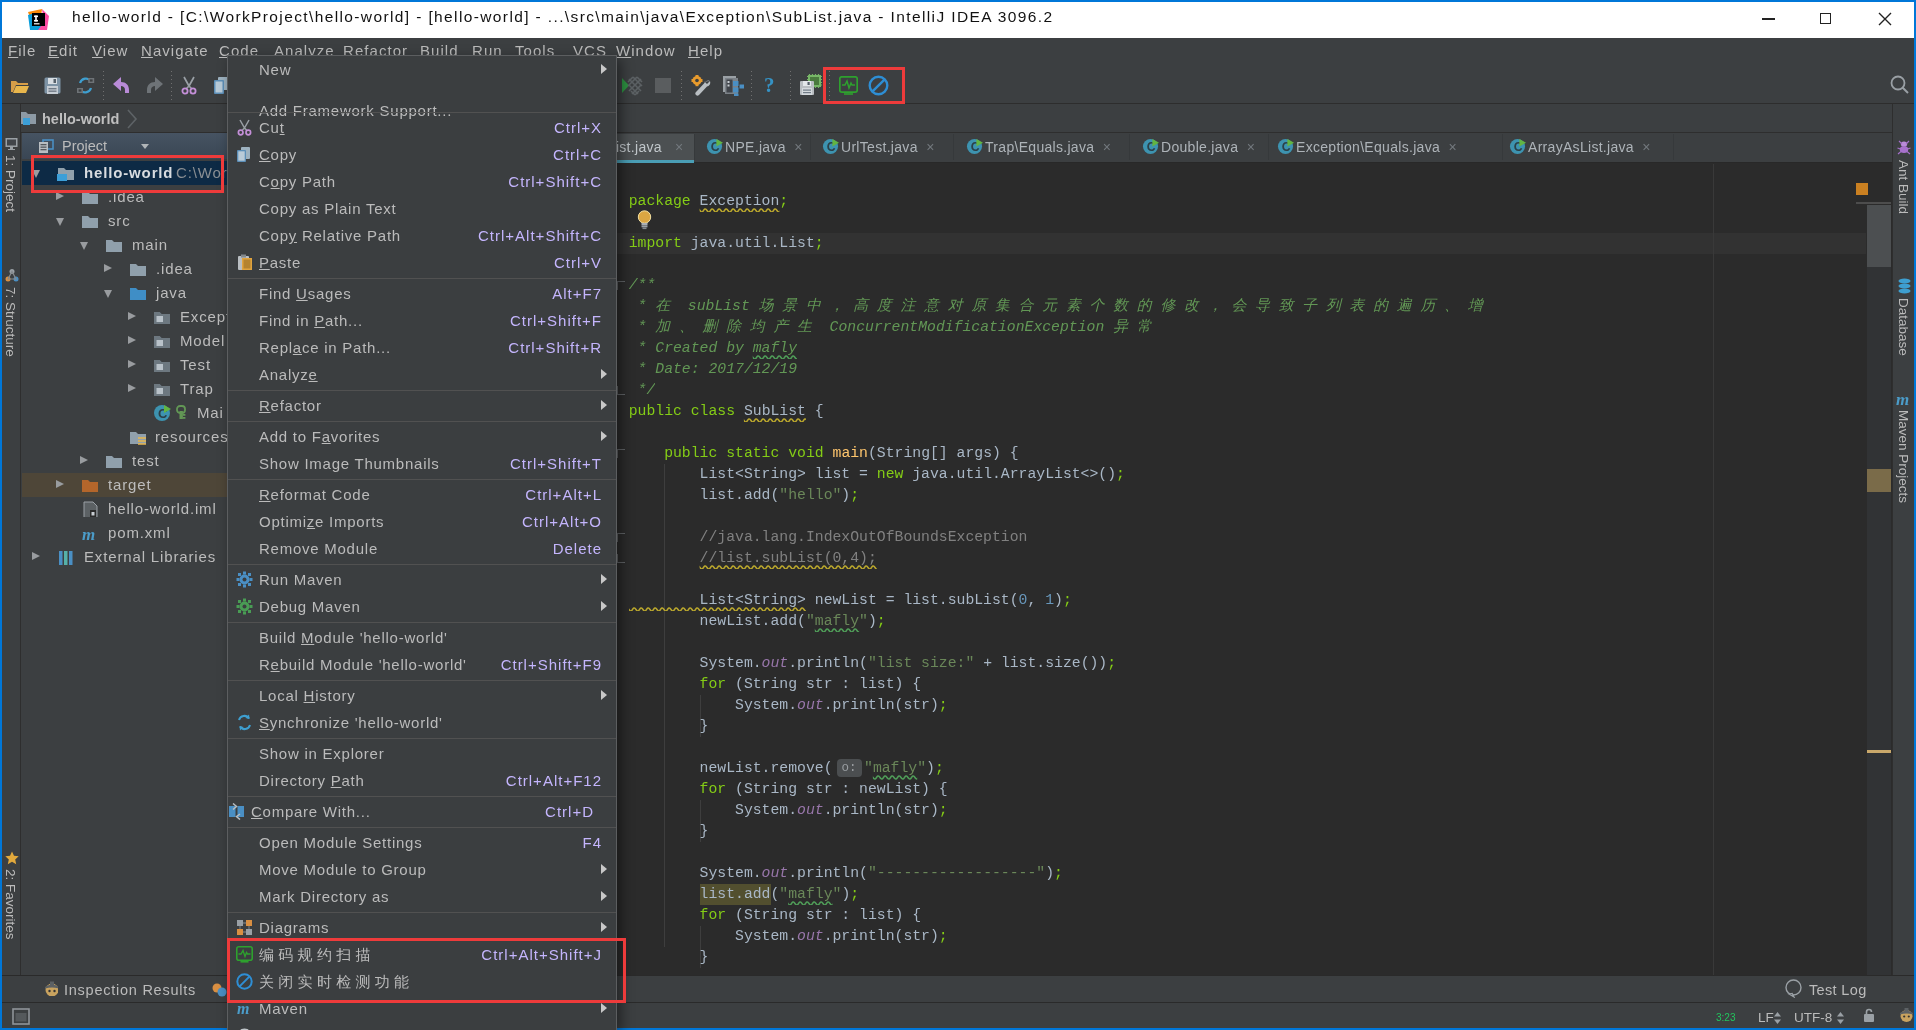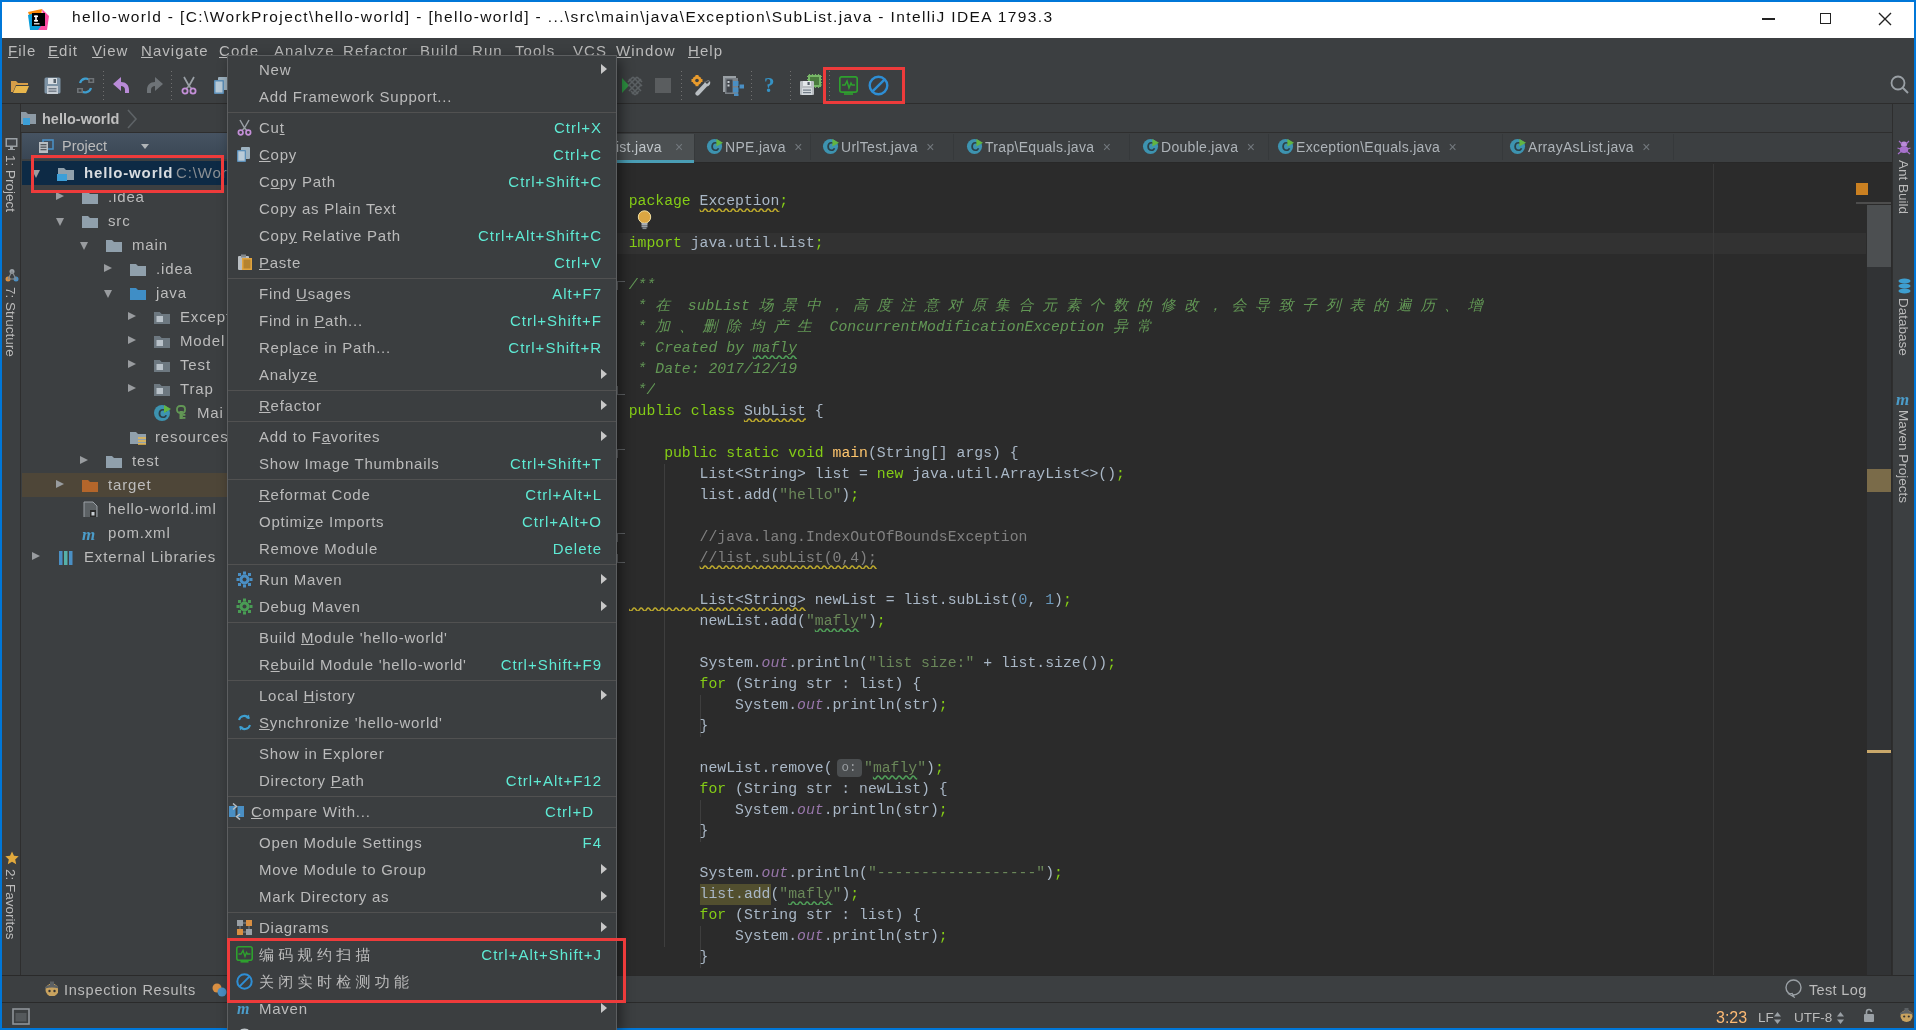--- a/index.html
+++ b/index.html
@@ -5,21 +5,21 @@
 .abs{position:absolute}
 .mono{font-family:"Liberation Mono",monospace;font-size:14.78px;line-height:21px;white-space:pre;color:#a9b7c6}
 .cjk{letter-spacing:8.868px}
 .k{color:#84cc16}.s{color:#6a8759}.c{color:#808080}.j{color:#629755;font-style:italic}
 .n{color:#6897bb}.m{color:#ffc66d}.o{color:#9876aa;font-style:italic}
 .wy{text-decoration:underline wavy #bba82c;text-decoration-skip-ink:none;text-underline-offset:3px}
 .wg{text-decoration:underline wavy #4f9e58;text-decoration-skip-ink:none;text-underline-offset:3px}
 .ul{text-decoration:underline}
 .mi{position:absolute;left:0;width:100%;height:27px;line-height:27px;color:#bbbbbb;font-size:15px;overflow:hidden}
 .mi .lab{position:absolute;left:31px;top:0;letter-spacing:0.75px}
-.mi .sc{position:absolute;right:14px;top:0;color:#5eead4;letter-spacing:1.0px}
+.mi .sc{position:absolute;right:14px;top:0;color:#c4b5fd;letter-spacing:1.0px}
 .mi .arr{position:absolute;right:9px;top:8px;width:0;height:0;border-left:6px solid #c8c8c8;border-top:5.5px solid transparent;border-bottom:5.5px solid transparent}
 .mi .ic{position:absolute;left:8px;top:5px;width:17px;height:17px}
 .msep{position:absolute;left:1px;width:388px;height:1px;background:#515151}
 .trow{position:absolute;height:24px;line-height:24px;font-size:15px;letter-spacing:0.85px;color:#bcbcbc;white-space:pre}
 .tarr{position:absolute;width:0;height:0;top:7px}
 .tarr.c{border-left:8px solid #999c9f;border-top:4.5px solid transparent;border-bottom:4.5px solid transparent}
 .tarr.e{border-top:8px solid #999c9f;border-left:4.5px solid transparent;border-right:4.5px solid transparent;top:9px}
 .tico{position:absolute;top:4px;width:18px;height:16px}
 .tab{position:absolute;top:0;height:27px;line-height:26px;font-size:14px;letter-spacing:0.3px;color:#adb3b8;white-space:nowrap}
 .x{color:#73797e;font-size:14px}
@@ -36,21 +36,21 @@
 <polygon points="0,3 14,0 13,8 4,14" fill="#f88909"></polygon>
 <polygon points="14,0 21,7 19,21 8,21 16,13" fill="#fc4ca2"></polygon>
 <polygon points="0,6 7,4 16,13 10,21 2,21" fill="#0a9edb"></polygon>
 <rect x="4" y="4" width="13" height="13" fill="#000"></rect>
 <rect x="6" y="6.5" width="4" height="1.6" fill="#fff"></rect>
       <rect x="7.2" y="6.5" width="1.6" height="6" fill="#fff"></rect>
       <rect x="6" y="10.9" width="4" height="1.6" fill="#fff"></rect>
 <rect x="6" y="14.2" width="5.5" height="1.2" fill="#fff"></rect>
 </svg>
   </div>
-<div class="abs" style="left:72px;top:8px;font-size:15.5px;color:#111;letter-spacing:1.38px">hello-world - [C:\WorkProject\hello-world] - [hello-world] - ...\src\main\java\Exception\SubList.java - IntelliJ IDEA 1793.3</div>
+<div class="abs" style="left:72px;top:8px;font-size:15.5px;color:#111;letter-spacing:1.38px">hello-world - [C:\WorkProject\hello-world] - [hello-world] - ...\src\main\java\Exception\SubList.java - IntelliJ IDEA 3096.2</div>
 <div class="abs" style="left:1762px;top:18px;width:13px;height:1.6px;background:#222"></div>
 <div class="abs" style="left:1820px;top:13px;width:11px;height:11px;border:1.4px solid #222"></div>
 <div class="abs" style="left:1878px;top:12px;width:14px;height:14px">
     <svg width="14" height="14">
       <path d="M1,1 L13,13 M13,1 L1,13" stroke="#222" stroke-width="1.4"></path>
     </svg>
   </div>
 <div class="abs" style="left:8px;top:38px;height:26px;line-height:26px;font-size:15px;letter-spacing:1.05px;color:#bbbbbb"><span class="ul">F</span>ile</div>
 <div class="abs" style="left:48px;top:38px;height:26px;line-height:26px;font-size:15px;letter-spacing:1.05px;color:#bbbbbb"><span class="ul">E</span>dit</div>
 <div class="abs" style="left:92px;top:38px;height:26px;line-height:26px;font-size:15px;letter-spacing:1.05px;color:#bbbbbb"><span class="ul">V</span>iew</div>
@@ -557,21 +557,21 @@
     </svg>
   </div>
 <div class="abs" style="left:1809px;top:980px;height:20px;line-height:20px;font-size:14.5px;letter-spacing:0.35px;color:#bbbbbb">Test Log</div>
 <div class="abs" style="left:2px;top:1002px;width:1912px;height:26px;background:#3c3f41;border-top:1px solid #2a2a2a"></div>
 <div class="abs" style="left:12px;top:1008px;width:18px;height:18px">
     <svg width="18" height="18" viewBox="0 0 18 18">
       <rect x="1" y="1" width="16" height="15" fill="none" stroke="#8f9499" stroke-width="1.6"></rect>
       <rect x="3.5" y="5" width="11" height="8.5" fill="#55595c"></rect>
     </svg>
   </div>
-<div class="abs" style="left:1716px;top:1009px;height:18px;line-height:18px;font-size:16px;color:#fdba74">3:23</div>
+<div class="abs" style="left:1716px;top:1009px;height:18px;line-height:18px;font-size:10px;color:#22c55e">3:23</div>
 <div class="abs" style="left:1758px;top:1009px;height:18px;line-height:18px;font-size:13.5px;color:#bbbbbb">LF</div>
 <div class="abs" style="left:1773px;top:1012px;width:9px;height:12px">
     <svg width="9" height="12" viewBox="0 0 9 12">
       <path d="M4.5,0 L8,4.5 L1,4.5 Z" fill="#9aa0a5"></path>
       <path d="M4.5,12 L8,7.5 L1,7.5 Z" fill="#9aa0a5"></path>
     </svg>
   </div>
 <div class="abs" style="left:1794px;top:1009px;height:18px;line-height:18px;font-size:13.5px;color:#bbbbbb">UTF-8</div>
 <div class="abs" style="left:1836px;top:1012px;width:9px;height:12px">
     <svg width="9" height="12" viewBox="0 0 9 12">
@@ -592,21 +592,21 @@
       <rect x="5.5" y="1" width="4" height="4" fill="#5c6164"></rect>
       <circle cx="5.2" cy="9.5" r="1.1" fill="#333"></circle>
       <circle cx="9.8" cy="9.5" r="1.1" fill="#333"></circle>
     </svg>
   </div>
 <div class="abs" style="left:227px;top:55px;width:390px;height:975px;background:#3b3e40;border:1px solid #5c5e60;border-bottom:none;box-shadow:4px 4px 12px rgba(0,0,0,0.45)"></div>
 <div class="mi" style="left:228px;top:56px;width:388px">
     <span class="lab" style="">New</span>
     <span class="arr"></span>
   </div>
-<div class="mi" style="left:228px;top:83px;width:388px">
+<div class="mi" style="left:228px;top:97px;width:388px">
     <span class="lab" style="">Add Framework Support...</span>
   </div>
 <div class="msep" style="left:228px;top:111.5px"></div>
 <div class="mi" style="left:228px;top:114px;width:388px">
     <span class="ic">
       <svg width="17" height="17" viewBox="0 0 17 17">
         <path d="M4,1 L8.5,9 M13,1 L8.5,9 M8.5,9 L6,11.5 M8.5,9 L11,11.5" stroke="#9aa0a6" stroke-width="1.5" fill="none"></path>
         <circle cx="4.7" cy="13.5" r="2.3" fill="none" stroke="#c48fd8" stroke-width="1.7"></circle>
         <circle cx="12.3" cy="13.5" r="2.3" fill="none" stroke="#c48fd8" stroke-width="1.7"></circle>
       </svg>

